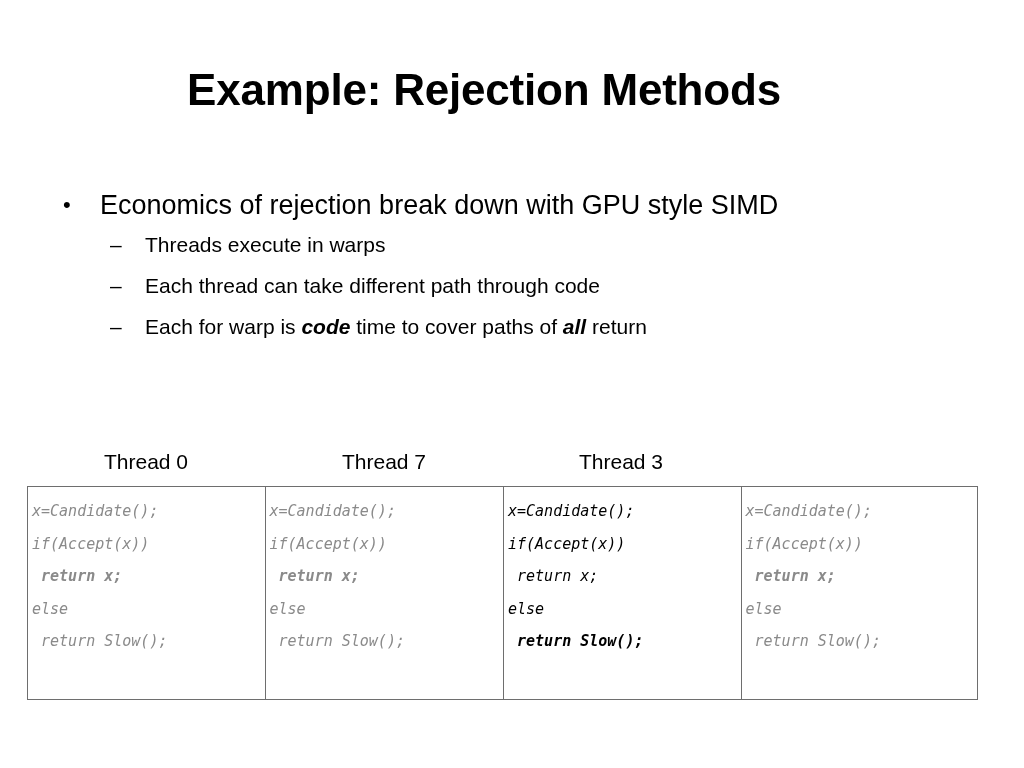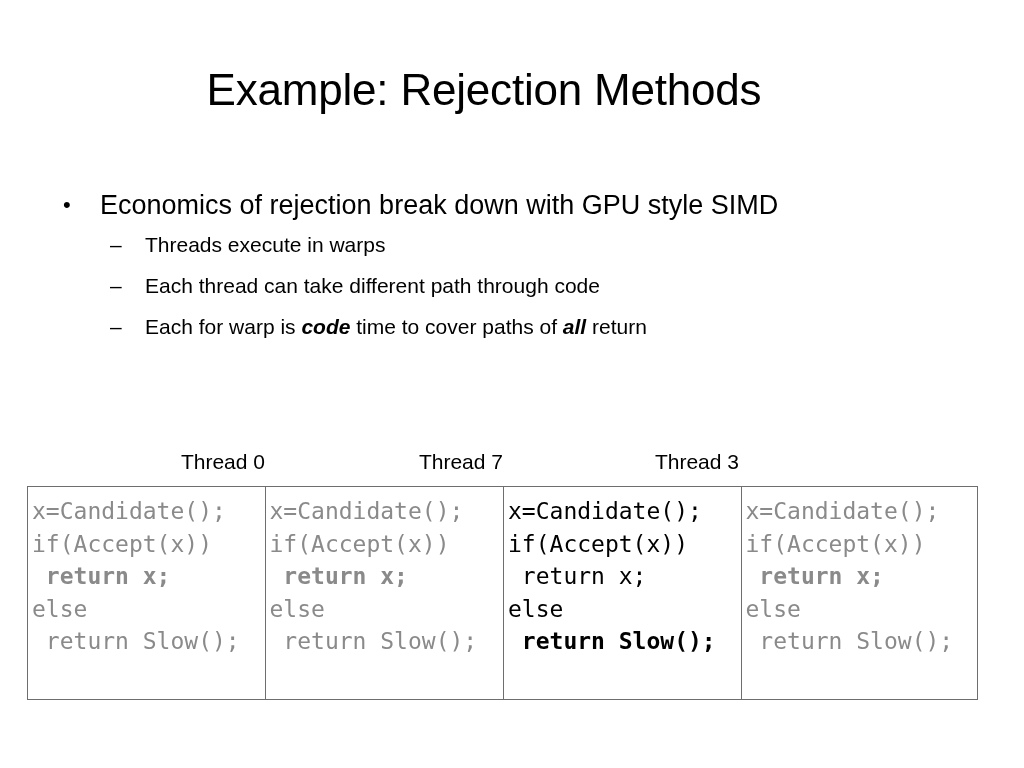--- a/index.html
+++ b/index.html
@@ -18,21 +18,21 @@
 
   
   #slide-title {
     position: absolute;
     left: 0;
     top: 64px;
     width: 968px;
     text-align: center;
     font-size: 44px;
     line-height: 52px;
-    font-weight: normal;
+    font-weight: bold;
     letter-spacing: -0.2px;
     color: #000000;
     white-space: nowrap;
   }
 
   
   #bullet-list {
     position: absolute;
     left: 0;
     top: 186px;
@@ -77,21 +77,21 @@
   #thread-headers {
     position: absolute;
     left: 27px;
     top: 448px;
     width: 951px;
     display: flex;
   }
   #thread-headers .th-cell {
     font-size: 21px;
     line-height: 28px;
-    text-align: right;
+    text-align: center;
     white-space: nowrap;
   }
   .col-w1 { width: 238px; }
   .col-w2 { width: 239px; }
   .col-w3 { width: 238px; }
   .col-w4 { width: 236px; }
 
   
   #code-table {
     position: absolute;
@@ -108,24 +108,25 @@
     box-sizing: border-box;
     padding: 8px 0 0 4px;
     border-right: 1px solid #6e6e6e;
     overflow: hidden;
   }
   .code-col:last-child {
     border-right: none;
   }
   .code-line {
     font-family: "DejaVu Sans Mono", "Liberation Mono", monospace;
-    font-size: 23px;
+    font-size: 15px;
     line-height: 32.5px;
     white-space: pre;
     color: #8a8a8a;
+    font-style: italic;
   }
   .code-col.active .code-line {
     color: #000000;
   }
   .code-line.bold {
     font-weight: bold;
   }
   .code-line.green {
     color: #1a7a2e;
     font-weight: bold;

